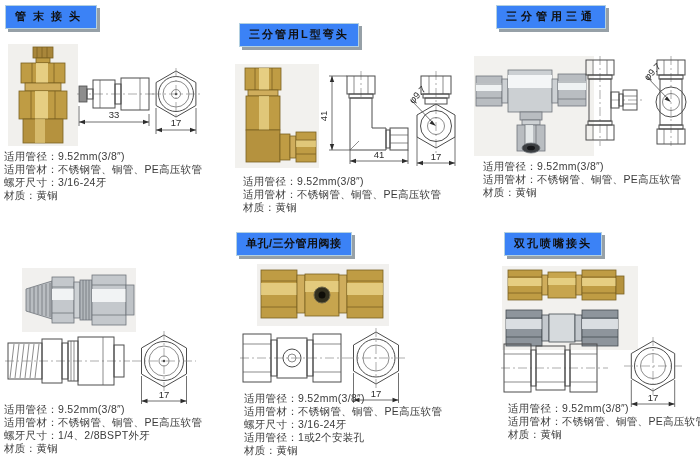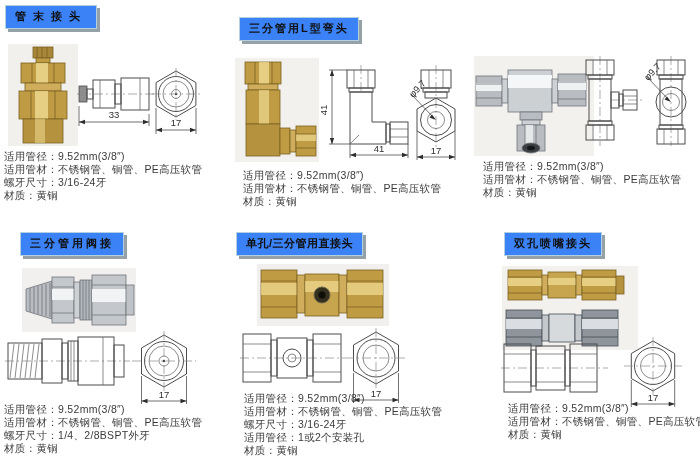--- a/index.html
+++ b/index.html
@@ -90,21 +90,21 @@
     </svg>
 
     <div class="specs" style="left:4px;top:150px">
       <div>适用管径：9.52mm(3/8″)</div>
       <div>适用管材：不锈钢管、铜管、PE高压软管</div>
       <div>螺牙尺寸：3/16-24牙</div>
       <div>材质：黄铜</div>
     </div>
   </div>
 
-  <div class="cell" style="left:233px;top:12px;width:233px;height:228px">
+  <div class="cell" style="left:233px;top:18px;width:233px;height:228px">
     <div class="title" style="left:6px;top:5px;letter-spacing:2px">三分管用L型弯头</div>
 
     <svg style="left:2px;top:46px" width="84" height="104" viewBox="0 0 84 104">
       <rect x="0" y="0" width="84" height="104" fill="#f2f1ee"></rect>
       <rect x="10" y="4" width="36" height="22" fill="#bf9c44" class="pb"></rect>
       <rect x="24" y="4" width="10" height="22" fill="#f6e49c" opacity="0.7"></rect>
       <line x1="20" y1="4" x2="20" y2="26" class="pb"></line>
         <line x1="37" y1="4" x2="37" y2="26" class="pb"></line>
       <rect x="13" y="26" width="30" height="6" fill="#cfad5c" class="pb"></rect>
       <rect x="11" y="32" width="34" height="34" fill="#bf9c44" class="pb"></rect>
@@ -164,20 +164,21 @@
     </svg>
 
     <div class="specs" style="left:10px;top:157px">
       <div>适用管径：9.52mm(3/8″)</div>
       <div>适用管材：不锈钢管、铜管、PE高压软管</div>
       <div>材质：黄铜</div>
     </div>
   </div>
 
   <div class="cell" style="left:466px;top:0;width:234px;height:228px">
+    <div class="title" style="left:30px;top:5px;letter-spacing:4px">三分管用三通</div>
 
     <svg style="left:8px;top:56px" width="120" height="100" viewBox="0 0 120 100">
       <rect x="0" y="0" width="120" height="100" fill="#f2f1ee"></rect>
       <rect x="2" y="20" width="26" height="30" fill="#b9bdc1" class="ps"></rect>
       <rect x="2" y="27" width="26" height="8" fill="#eff2f3"></rect>
       <line x1="2" y1="28" x2="28" y2="28" class="ps"></line>
         <line x1="2" y1="42" x2="28" y2="42" class="ps"></line>
       <rect x="28" y="23" width="6" height="24" fill="#cdd1d4" class="ps"></rect>
       <rect x="34" y="14" width="44" height="42" fill="#ccd0d3" class="ps"></rect>
       <rect x="34" y="19" width="44" height="13" fill="#f4f6f7"></rect>
@@ -232,21 +233,20 @@
     </svg>
 
     <div class="specs" style="left:17px;top:160px">
       <div>适用管径：9.52mm(3/8″)</div>
       <div>适用管材：不锈钢管、铜管、PE高压软管</div>
       <div>材质：黄铜</div>
     </div>
   </div>
 
   <div class="cell" style="left:0;top:228px;width:233px;height:229px">
-    <div class="title" style="left:20px;top:4px;letter-spacing:3px">三分管用阀接</div>
 
     <svg style="left:22px;top:40px" width="114" height="64" viewBox="0 0 114 64">
       <rect x="0" y="0" width="114" height="64" fill="#f1f0ee"></rect>
       <polygon points="4,21 30,13 30,51 4,43" fill="#b9bdc1" class="ps"></polygon>
       <line x1="8" y1="20" x2="8" y2="44" class="ps"></line>
         <line x1="12" y1="19" x2="12" y2="45" class="ps"></line>
       <line x1="16" y1="18" x2="16" y2="46" class="ps"></line>
         <line x1="20" y1="17" x2="20" y2="47" class="ps"></line>
       <line x1="24" y1="16" x2="24" y2="48" class="ps"></line>
         <line x1="28" y1="15" x2="28" y2="49" class="ps"></line>
@@ -300,21 +300,21 @@
 
     <div class="specs" style="left:4px;top:175px">
       <div>适用管径：9.52mm(3/8″)</div>
       <div>适用管材：不锈钢管、铜管、PE高压软管</div>
       <div>螺牙尺寸：1/4、2/8BSPT外牙</div>
       <div>材质：黄铜</div>
     </div>
   </div>
 
   <div class="cell" style="left:233px;top:228px;width:233px;height:229px">
-    <div class="title" style="left:3px;top:4px;letter-spacing:0.5px">单孔/三分管用直接头</div>
+    <div class="title" style="left:3px;top:4px;letter-spacing:0.5px">单孔/三分管用阀接</div>
 
     <svg style="left:24px;top:36px" width="132" height="62" viewBox="0 0 132 62">
       <rect x="0" y="0" width="132" height="62" fill="#f1f0ee"></rect>
       <rect x="4" y="6" width="36" height="48" fill="#bf9c44" class="pb"></rect>
       <rect x="4" y="19" width="36" height="12" fill="#f6e49c" opacity="0.65"></rect>
       <line x1="4" y1="17" x2="40" y2="17" class="pb"></line>
         <line x1="4" y1="43" x2="40" y2="43" class="pb"></line>
       <rect x="40" y="11" width="8" height="38" fill="#cfad5c" class="pb"></rect>
       <rect x="48" y="10" width="34" height="42" fill="#c7a54e" class="pb"></rect>
       <rect x="48" y="17" width="34" height="11" fill="#f6e49c" opacity="0.6"></rect>

